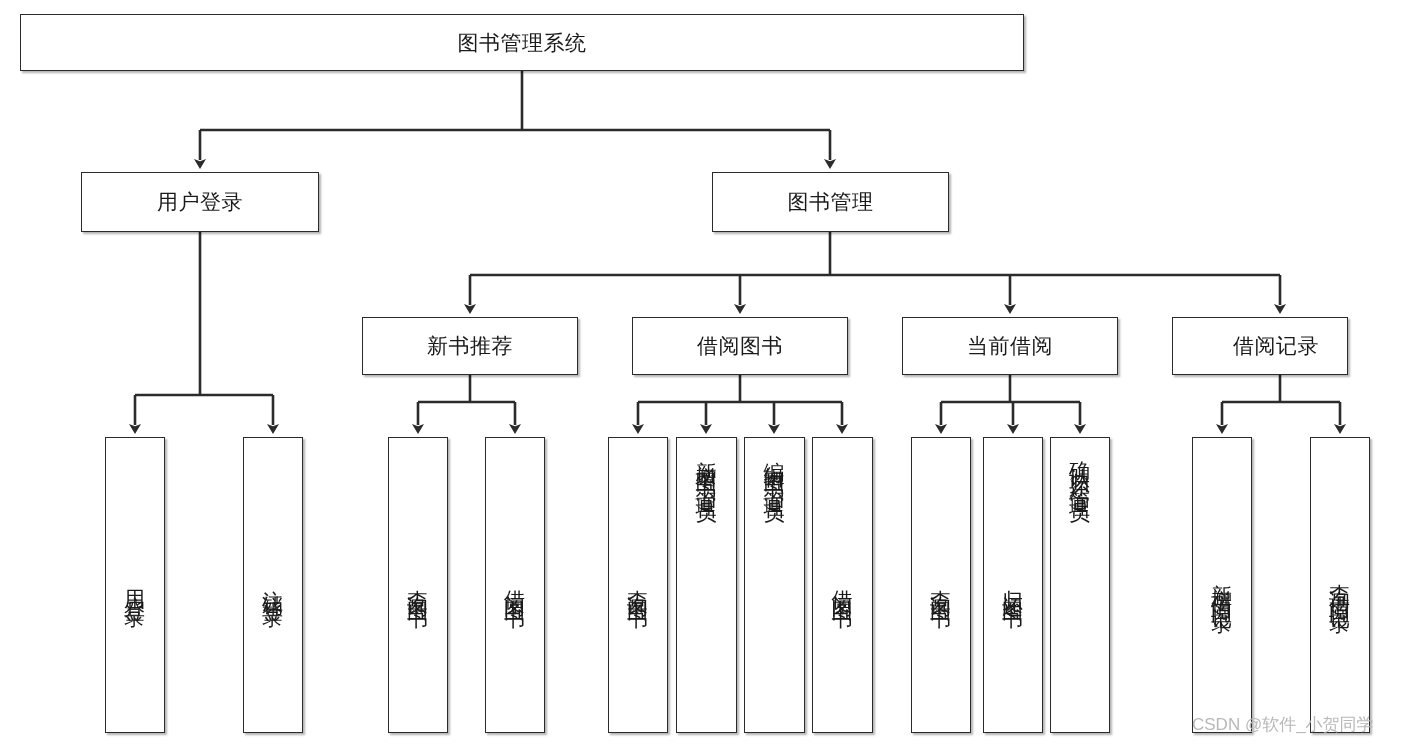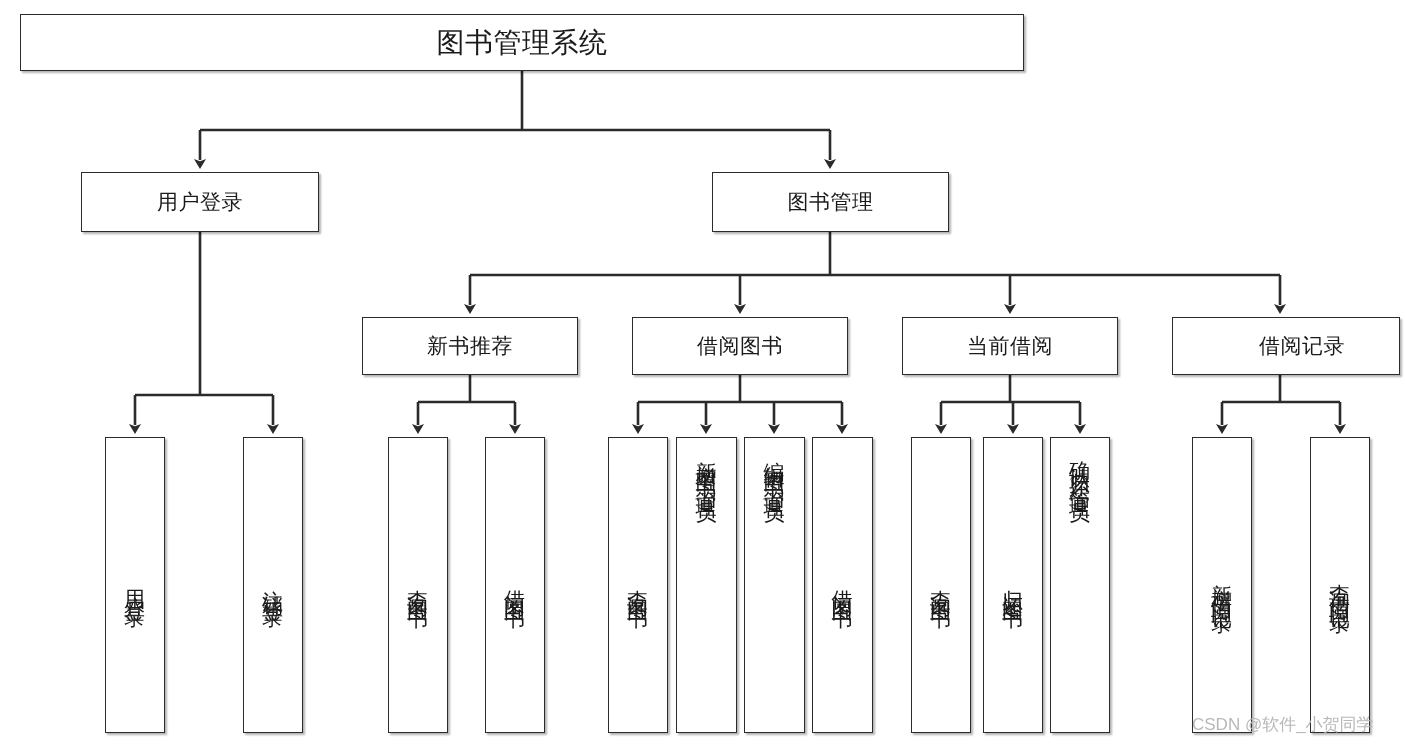--- a/index.html
+++ b/index.html
@@ -39,21 +39,21 @@
     color: #1a1a1a;
     line-height: 1.12;
     text-align: center;
     white-space: pre;
   }
   .node.horiz .label {
     font-size: 21px;
     letter-spacing: 0.5px;
   }
   .node.root .label {
-    font-size: 28px;
+    font-size: 21px;
   }
   .node.vert {
     align-items: center;
     justify-content: center;
   }
   .node.vert .label {
     writing-mode: vertical-rl;
     text-orientation: upright;
     font-size: 21px;
     letter-spacing: 6px;
@@ -143,21 +143,21 @@
 
   <div class="node horiz" style="left:362px; top:317px; width:216px; height:58px;">
     <span class="label">新书推荐</span>
   </div>
   <div class="node horiz" style="left:632px; top:317px; width:216px; height:58px;">
     <span class="label">借阅图书</span>
   </div>
   <div class="node horiz" style="left:902px; top:317px; width:216px; height:58px;">
     <span class="label">当前借阅</span>
   </div>
-  <div class="node horiz" style="left:1172px; top:317px; width:228px; height:58px;padding-left:32px;">
+  <div class="node horiz" style="left:1172px; top:317px; width:176px; height:58px;padding-left:32px;">
     <span class="label">借阅记录</span>
   </div>
 
   <div class="node vert" style="left:105px; top:437px; width:60px; height:296px;">
     <span class="label">用户登录</span>
   </div>
   <div class="node vert" style="left:243px; top:437px; width:60px; height:296px;">
     <span class="label">注销登录</span>
   </div>
 

